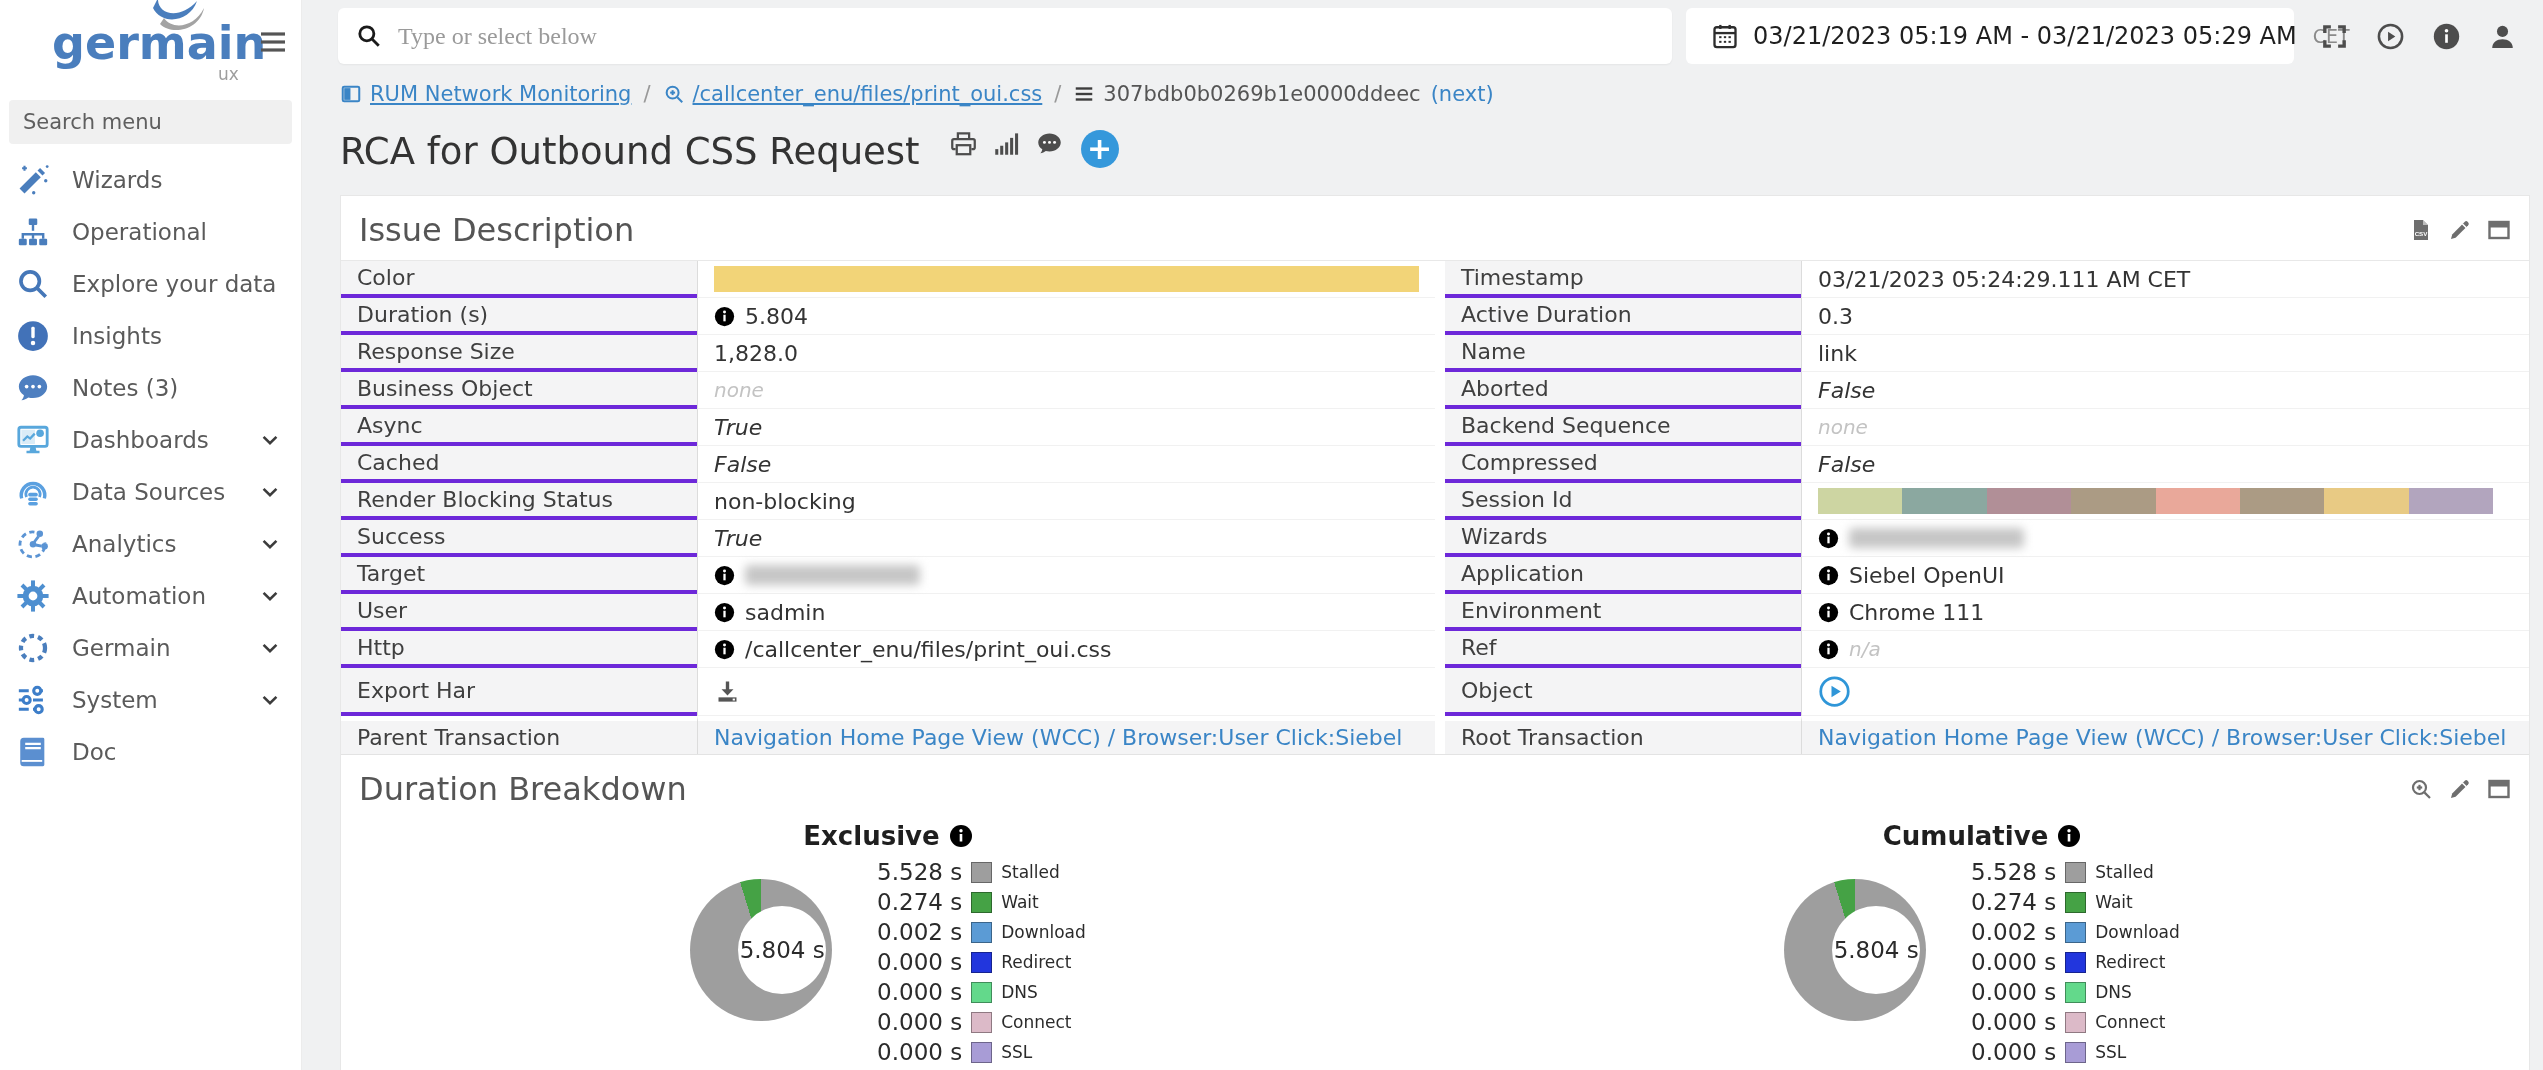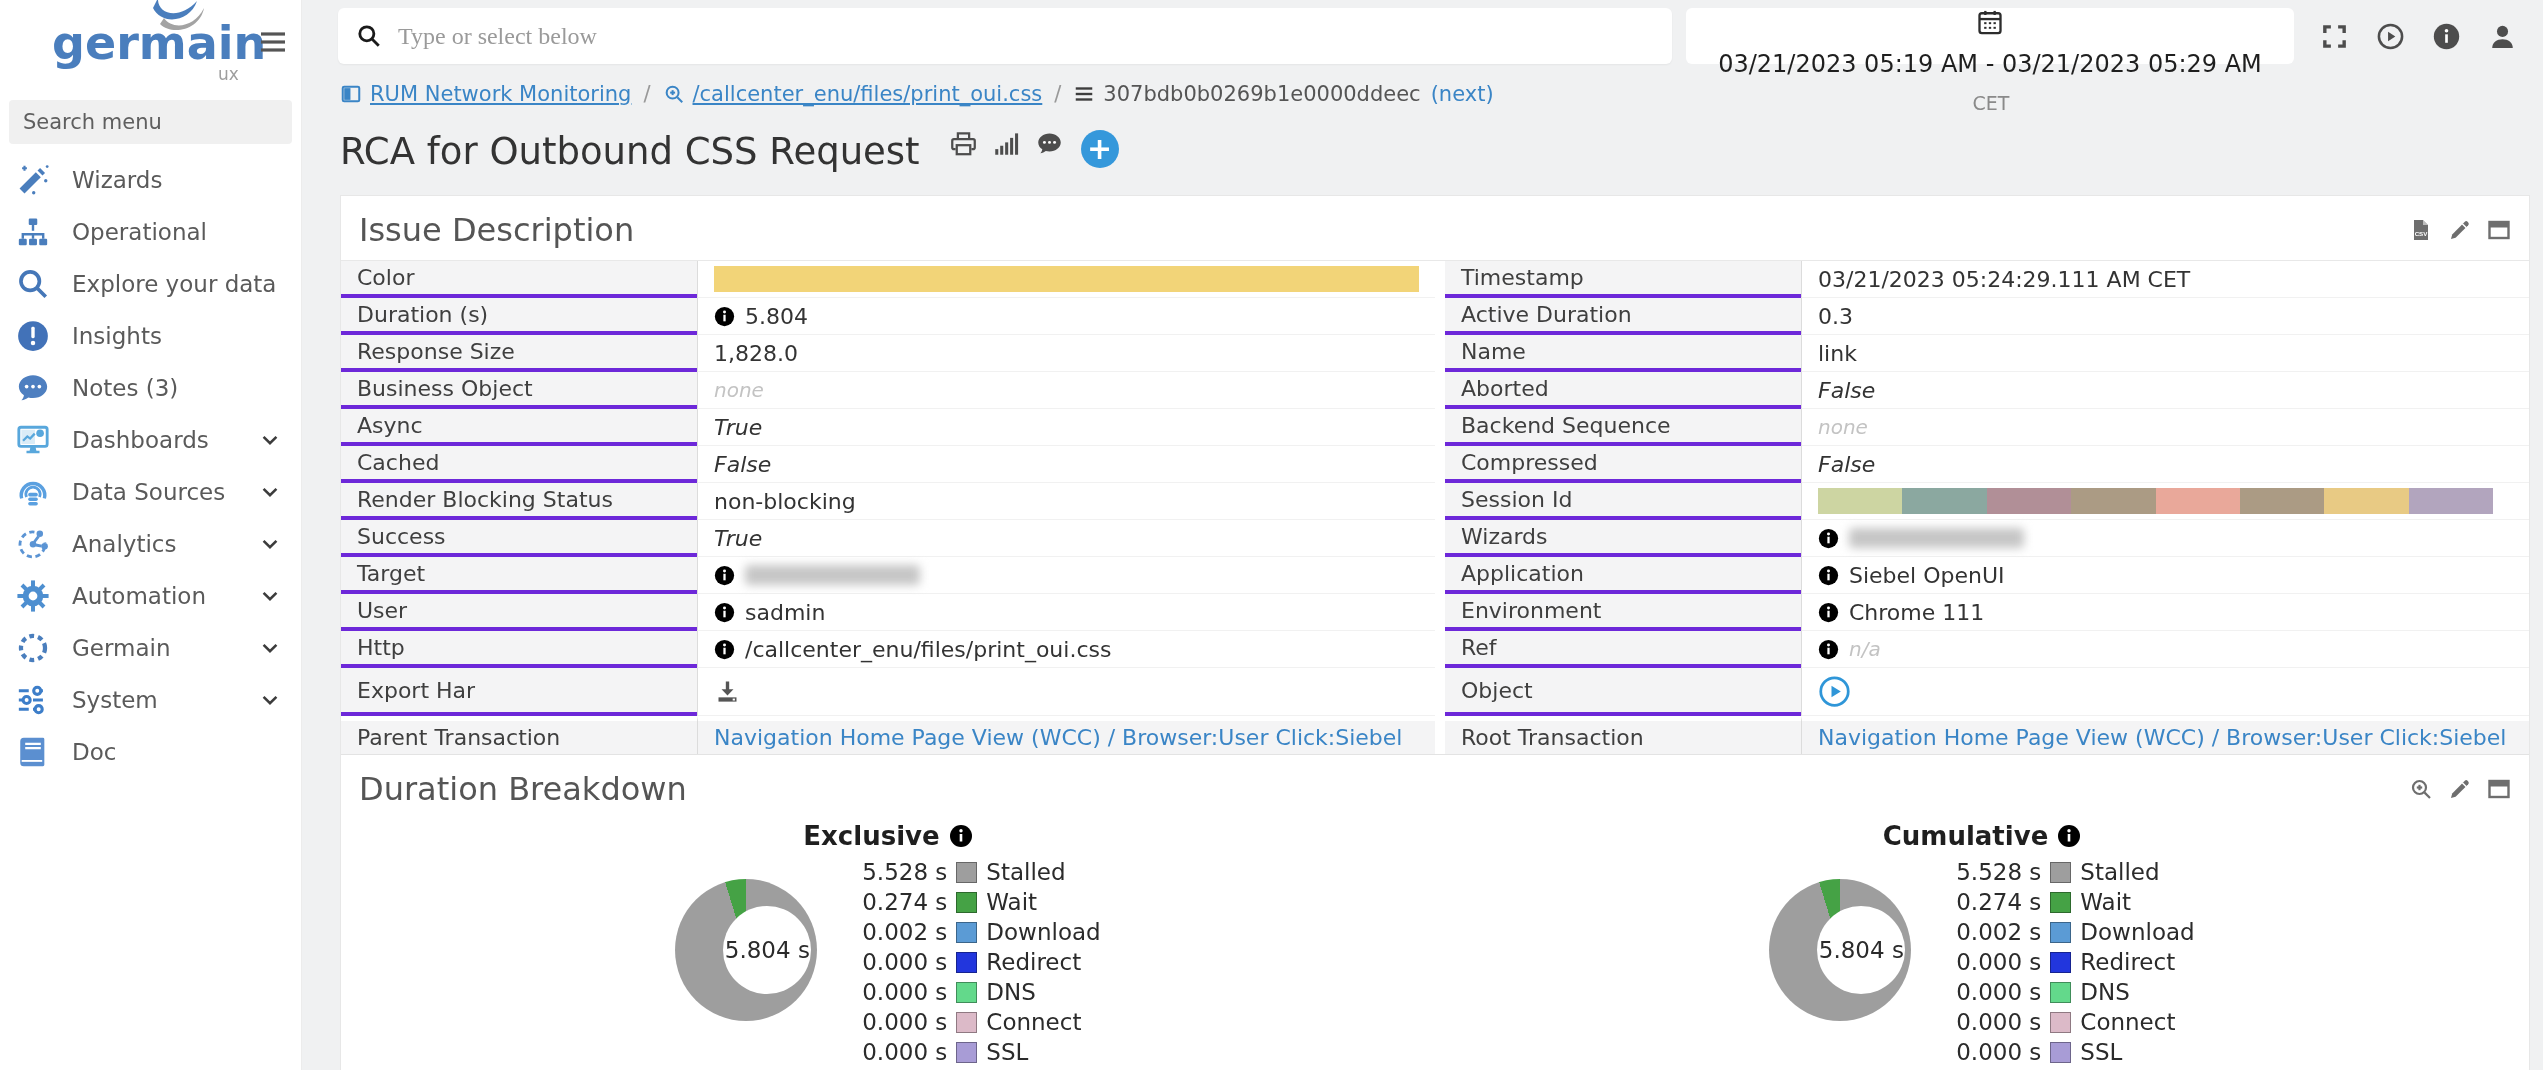--- a/index.html
+++ b/index.html
@@ -28,21 +28,21 @@
 
   
   .main{flex:1;background:#f0f1f2;display:flex;flex-direction:column;position:relative;}
   .topbar{display:flex;align-items:center;padding:8px 14px 6px 36px;gap:14px;}
   .search-box{flex:1;height:56px;background:#fff;border-radius:6px;display:flex;align-items:center;
     padding:0 18px;box-shadow:0 1px 2px rgba(0,0,0,0.05);}
   .search-box .sb{width:26px;height:26px;color:#1a1a1a;margin-right:14px;}
   .search-box input{border:none;outline:none;flex:1;font-size:24px;color:#333;background:transparent;font-family:Liberation Serif, serif;}
   .search-box input::placeholder{color:#9a9a9a;}
   .date-box{width:608px;height:56px;background:#fff;border-radius:6px;display:flex;align-items:center;
-    padding:0 25px;gap:14px;cursor:pointer;flex-direction:column;}
+    padding:0 25px;gap:14px;cursor:pointer;}
   .cal{width:28px;height:28px;color:#2d2d2d;}
   .date-text{font-size:24px;color:#1f1f1f;white-space:nowrap;}
   .tz{font-size:19px;color:#8a8a8a;margin-left:2px;}
   .top-icons{display:flex;align-items:center;gap:27px;padding:0 12px;}
   .tb-icon{width:29px;height:29px;color:#4d4d4d;cursor:pointer;}
 
   .breadcrumb{display:flex;align-items:center;padding:12px 16px 4px 38px;font-size:21px;}
   .bc-item{display:inline-flex;align-items:center;gap:8px;}
   .bc-icon{width:22px;height:22px;color:#3a85c6;}
   .bc-icon.dark{color:#3d3d3d;}
@@ -95,21 +95,21 @@
   .chart-title .info-i{width:24px;height:24px;}
   .chart-row{display:flex;justify-content:center;align-items:flex-start;gap:36px;}
   .donut{width:142px;height:142px;border-radius:50%;position:relative;margin-top:24px;}
   .hole{position:absolute;left:50%;top:50%;transform:translate(-50%,-50%);width:88px;height:88px;
     border-radius:50%;background:#fff;display:flex;align-items:center;justify-content:center;
     font-size:23px;color:#2b2b2b;margin-left:21px;}
   .legend{display:flex;flex-direction:column;padding-top:2px;}
   .lg-row{display:flex;align-items:center;height:30px;gap:9px;}
   .lg-val{width:94px;text-align:right;font-size:23px;color:#2b2b2b;white-space:nowrap;}
   .lg-sw{width:21px;height:21px;border:1px solid rgba(0,0,0,0.35);}
-  .lg-lab{font-size:23px;color:#2b2b2b;}
+  .lg-lab{font-size:17px;color:#2b2b2b;}
 </style>
 </head>
 <body>
 
 <div class="sidebar">
   <div class="logo-wrap">
     <span class="icon swoosh">
       <svg viewBox="0 0 88 46">
         <path d="M30 24 C38 36 60 34 70 14 C66 36 38 42 26 30 Z" fill="#a3a3a3"></path>
         <path d="M24 4 C23 21 46 26 63 7 C56 28 28 32 19 14 Z" fill="#4a7ebd"></path>

